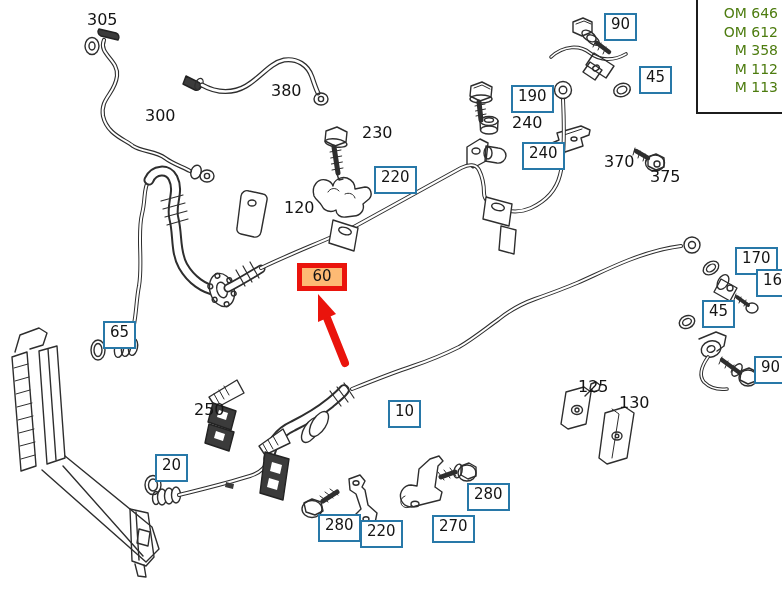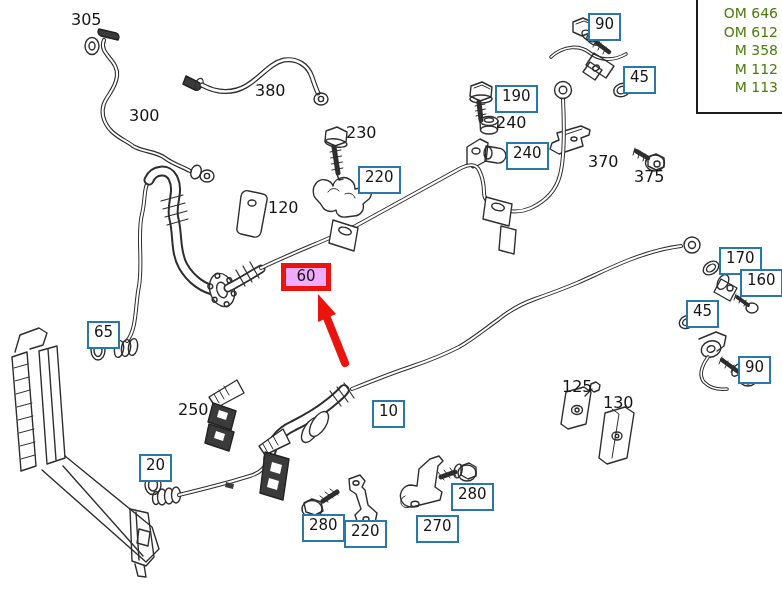--- a/index.html
+++ b/index.html
@@ -7,30 +7,30 @@
     --label-box-border:#2878a8;
     --highlight-red:#ea140c;
   }
   html,body{margin:0;padding:0;background:#fff;}
   .stage{
     position:relative;width:782px;height:597px;background:#ffffff;
     overflow:hidden;font-family:"DejaVu Sans","Liberation Sans",sans-serif;
   }
   .stage svg{position:absolute;left:0;top:0;}
   .labels-layer{position:absolute;left:0;top:0;width:100%;height:100%;}
-  .lbl{position:absolute;color:#141414;white-space:nowrap;box-sizing:border-box;}
+  .lbl{position:absolute;color:#141414;white-space:nowrap;box-sizing:border-box;margin-left:16px;}
   .lbl.plain{font-size:16px;}
   .lbl.boxed{
     font-size:15px;line-height:18px;height:28px;min-width:21px;
     padding:0 5px;text-align:center;background:#fff;
     border:2px solid var(--label-box-border);
   }
   .lbl.highlight{
     font-size:15px;line-height:17px;width:50px;height:28px;
-    text-align:center;background:#f0abfc;
+    text-align:center;background:#fdba74;
     border:5px solid var(--highlight-red);
   }
   .engine-box{
     position:absolute;left:696px;top:-5px;width:92px;height:119px;
     border:2px solid #1c1c1c;background:#fff;box-sizing:border-box;
     padding:7px 8px 0 0;text-align:right;
   }
   .engine-line{font-size:14px;line-height:18.5px;color:#4d7c0f;}
   .t{stroke:var(--line-color);fill:none;}
   .w{stroke:#ffffff;fill:none;}

